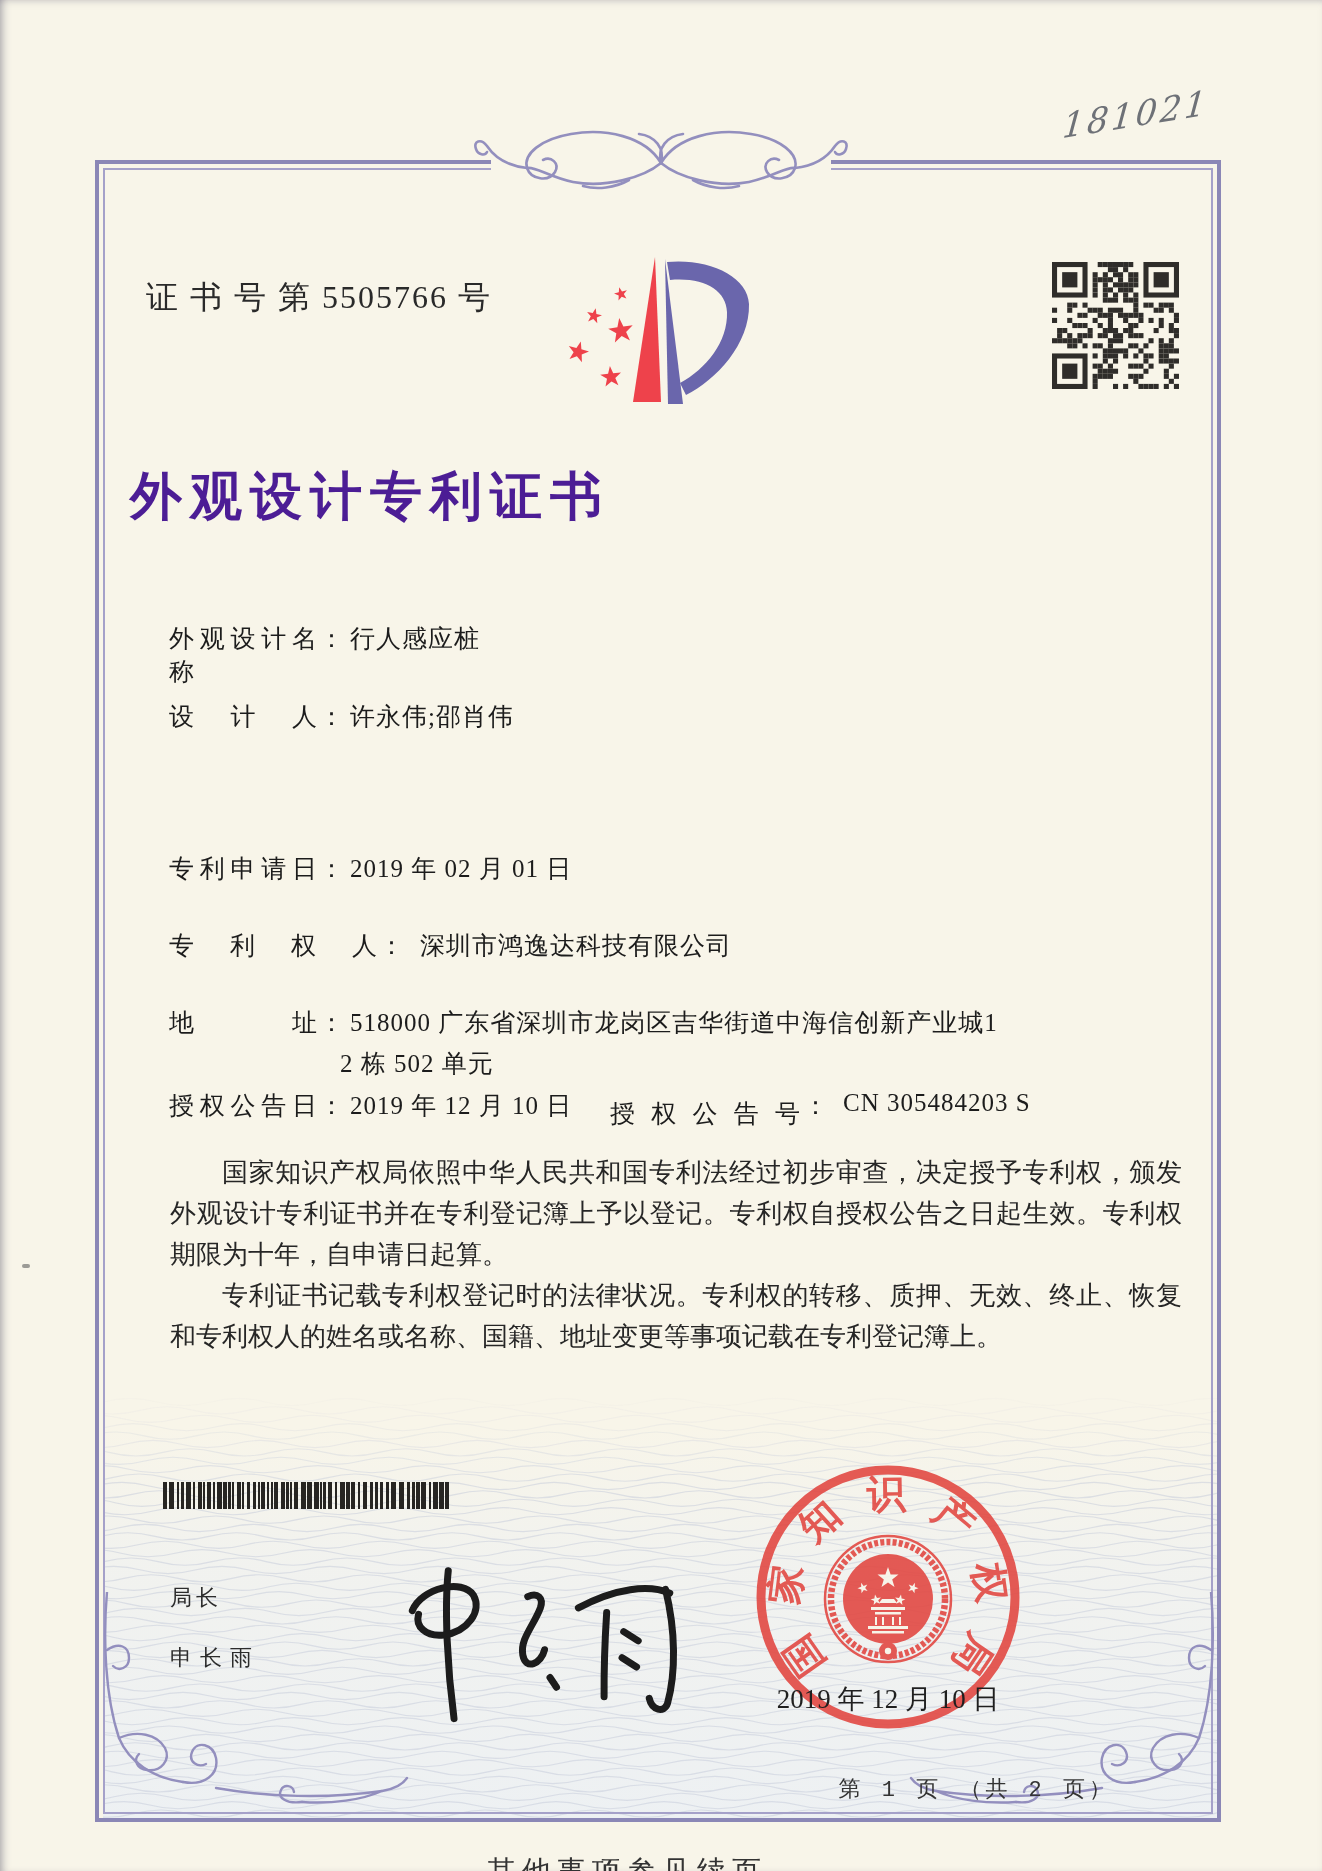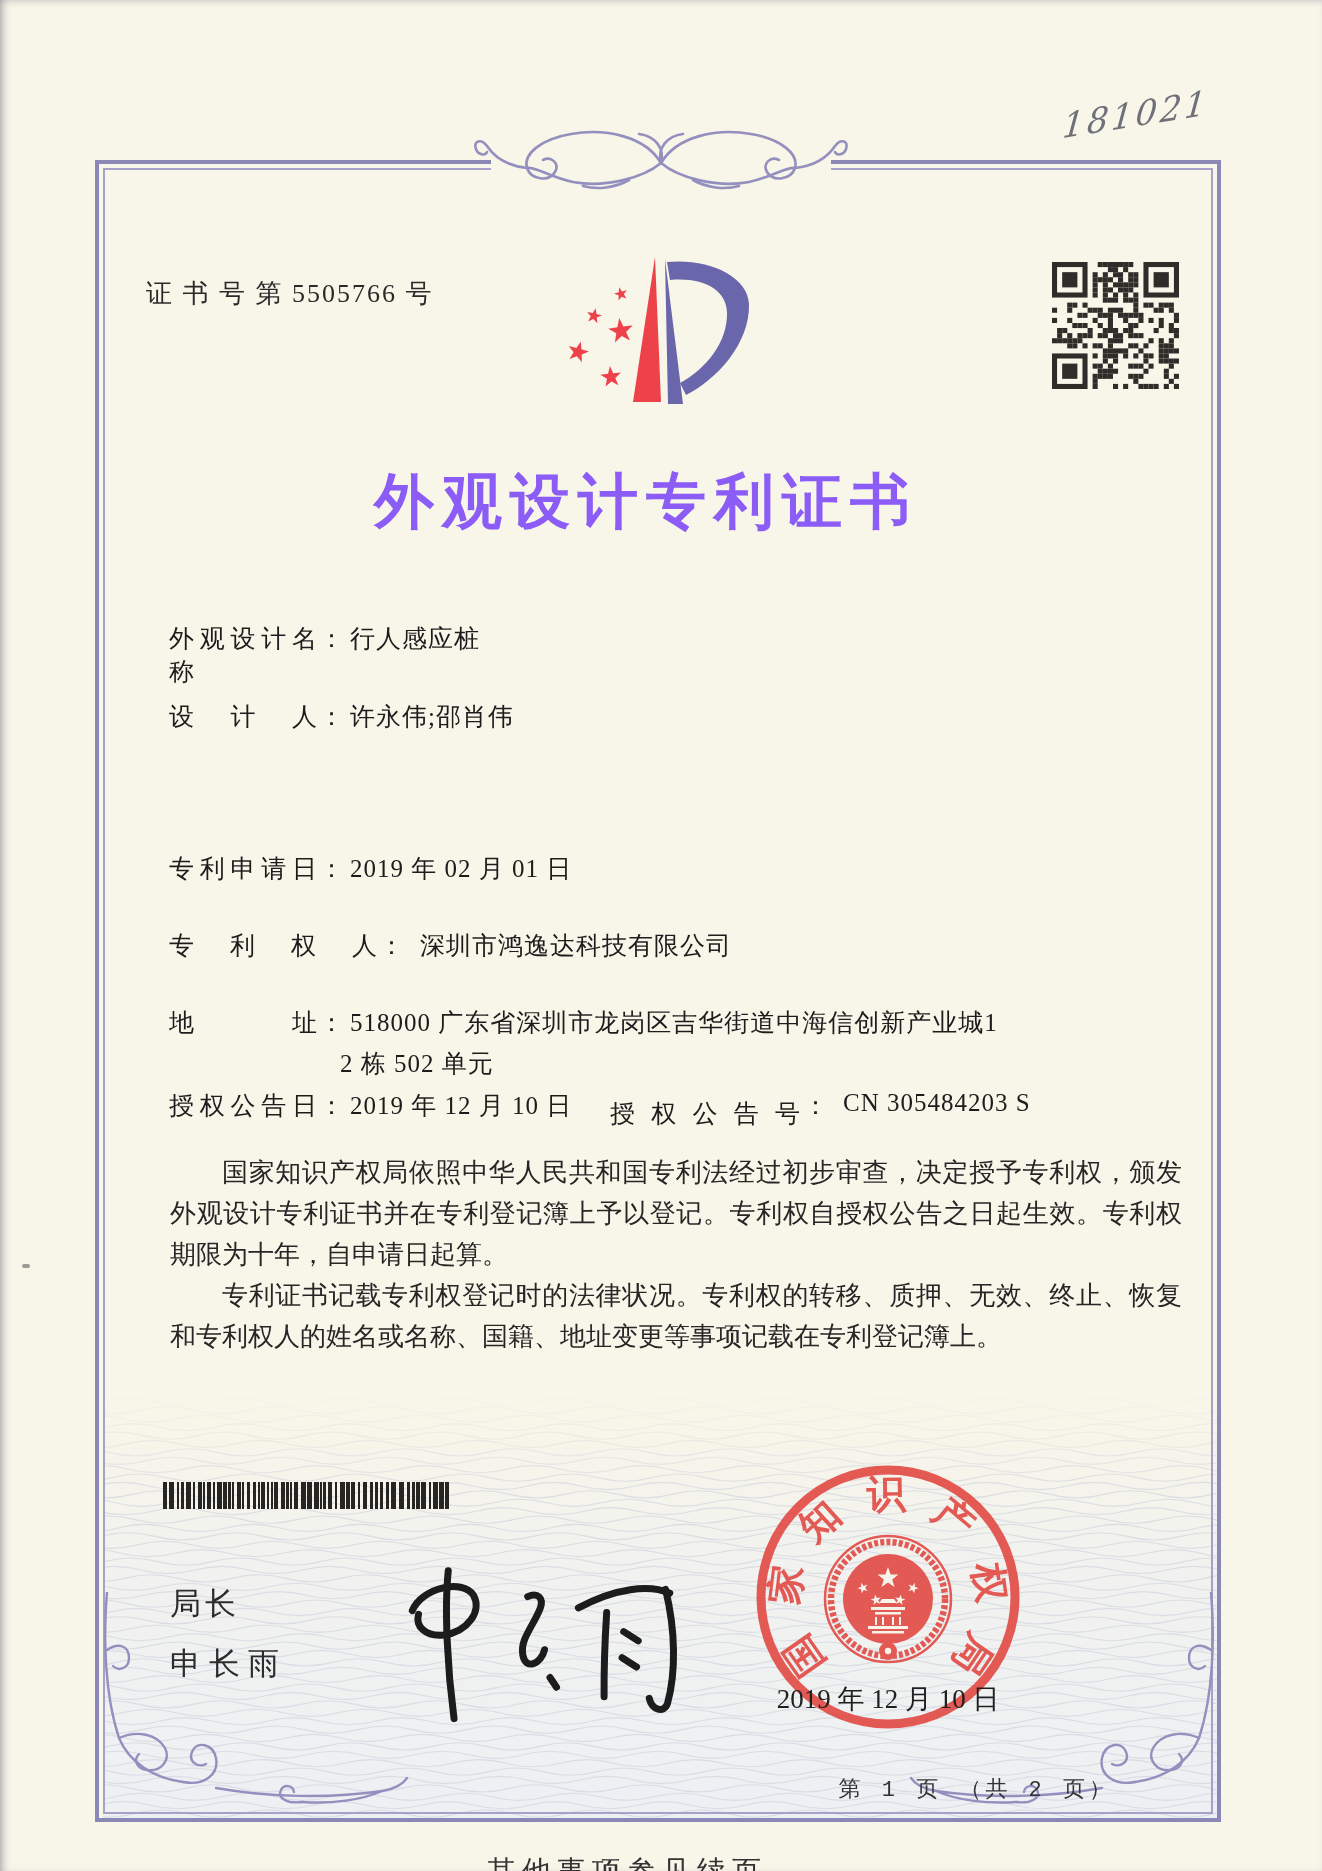--- a/index.html
+++ b/index.html
@@ -5,37 +5,37 @@
   html,body{margin:0;padding:0;background:#888;}
   .page{position:relative;width:1322px;height:1871px;margin:0 auto;overflow:hidden;
         background:#f8f5e9;
         box-shadow:inset 7px 0 8px -5px rgba(90,88,110,.5), inset 0 5px 8px -5px rgba(120,118,135,.35);
         font-family:"Liberation Serif","DejaVu Serif",serif;}
   .abs{position:absolute;}
   .handwritten{left:1062px;top:94px;font-size:34px;font-style:italic;color:#6e7177;
         transform:rotate(-9deg) skewX(-14deg);letter-spacing:3px;font-family:"DejaVu Serif",serif;}
   .frame{left:95px;top:160px;width:1118px;height:1654px;border:4px solid #8b87b6;}
   .frame-inner{position:absolute;left:4px;top:4px;right:4px;bottom:4px;border:2px solid #a5a1c9;}
-  .certno{left:146px;top:276px;font-size:26px;color:#2a2a2a;letter-spacing:2px;}
-  .title{left:130px;top:462px;width:1032px;text-align:center;font-size:60px;font-weight:700;
-         color:#8b5cf6;letter-spacing:8px;}
+  .certno{left:146px;top:276px;font-size:32px;color:#2a2a2a;letter-spacing:2px;}
+  .title{left:130px;top:462px;width:1032px;font-size:52px;font-weight:700;
+         color:#4c1d95;letter-spacing:8px;}
   .frow{left:169px;width:1015px;height:42px;font-size:25px;color:#1c1c1c;}
   .flabel{display:inline-block;width:148px;text-align:justify;text-align-last:justify;vertical-align:top;}
   .flabel.wide{width:208px;}
   .fcolon{display:inline-block;margin-left:2px;vertical-align:top;}
   .fvalue{display:inline-block;margin-left:6px;vertical-align:top;letter-spacing:1px;}
   .fvalue.shift{margin-left:16px;}
   .fline2{position:absolute;left:171px;top:41px;letter-spacing:1px;white-space:nowrap;}
   .flabel2{position:absolute;left:441px;top:8px;width:190px;text-align:justify;text-align-last:justify;}
   .fcolon2{position:absolute;left:634px;top:0;}
   .fvalue2{position:absolute;left:674px;top:0;letter-spacing:1px;}
   .bodytext{left:170px;top:1152px;width:1012px;font-size:26px;line-height:41px;color:#262626;
             text-align:justify;}
   .bodytext p{margin:0;text-indent:52px;font-family:Liberation Serif, serif;}
-  .chief{left:170px;font-size:31px;color:#2c2c2c;}
+  .chief{left:170px;font-size:22px;color:#2c2c2c;}
   .sealdate{left:763px;top:1681px;width:250px;text-align:center;font-size:27px;color:#1f1f1f;z-index:6;}
   .footer{left:103px;top:1774px;width:1012px;text-align:right;font-size:22px;color:#333;letter-spacing:4px;font-family:Liberation Mono, monospace;}
   .cutoff{left:487px;top:1852px;font-size:29px;color:#333;letter-spacing:6px;white-space:nowrap;}
   .dot-artifact{left:22px;top:1264px;width:8px;height:4px;background:#6a6a6a;border-radius:2px;opacity:.65;}
   .z2{z-index:2;} .z3{z-index:3;} .z5{z-index:5;}
   svg{display:block;}
 </style>
 </head>
 <body>
 

